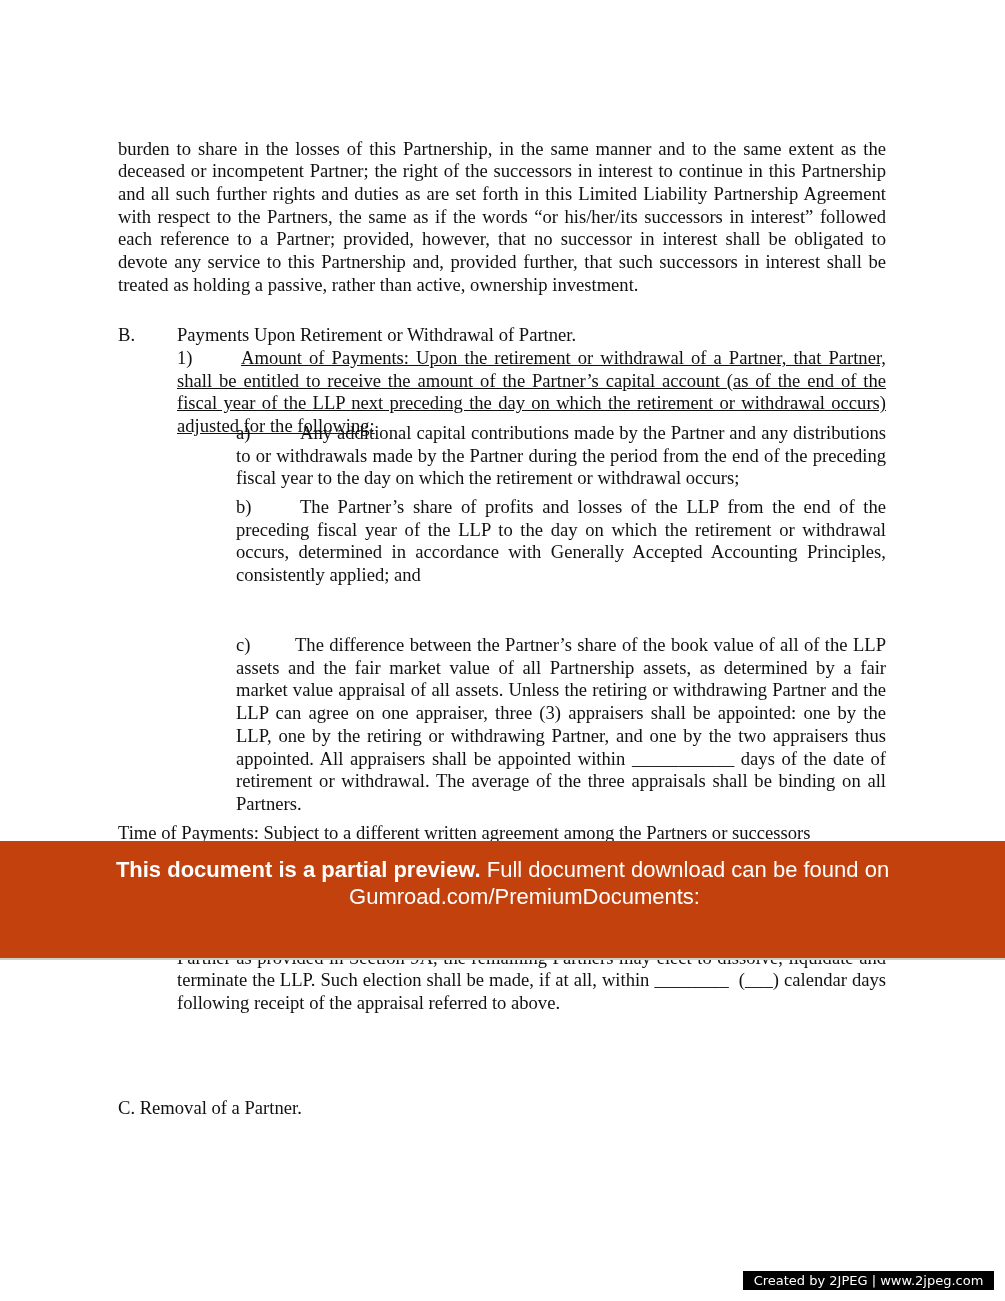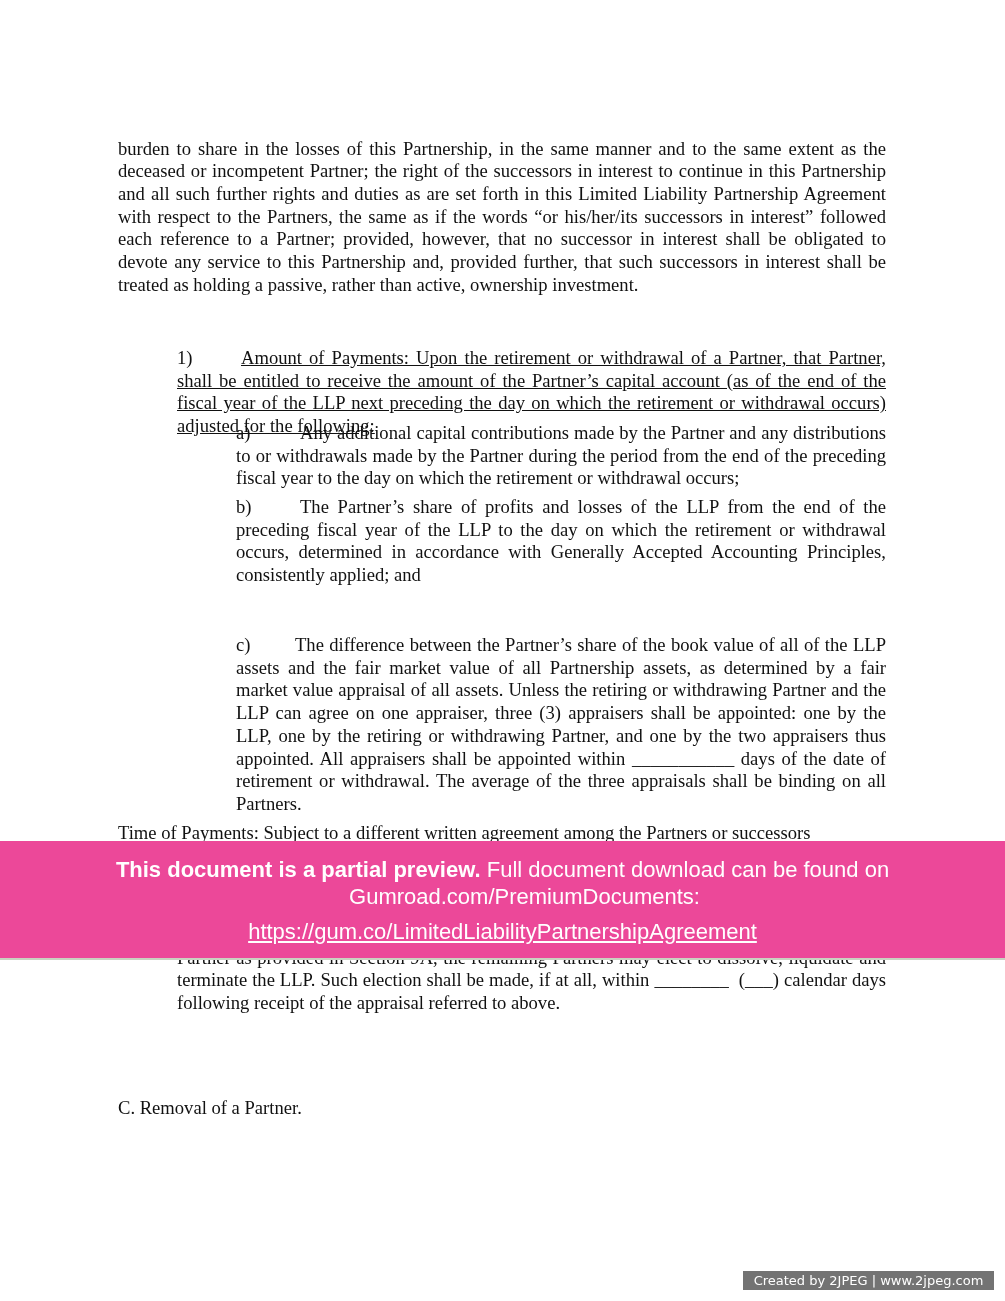--- a/index.html
+++ b/index.html
@@ -44,21 +44,21 @@
     .p-b2 .num { display: inline-block; width: 59px; }
     .sec-c-head { left: 118px; top: 1097px; width: 768px; text-align: center; }
     .blank { white-space: pre; }
 
     .banner {
       position: absolute;
       left: 0;
       top: 841px;
       width: 1005px;
       height: 117px;
-      background: #ec4899;
+      background: #c2410c;
       border-bottom: 2px solid #c9d2c0;
       color: #ffffff;
       font-family: "Liberation Sans", "DejaVu Sans", sans-serif;
       text-align: center;
     }
     .banner .line1 {
       position: absolute;
       left: 0; right: 0;
       top: 16px;
       font-size: 22px;
@@ -84,36 +84,39 @@
       color: #ffffff;
       text-decoration: underline;
     }
 
     .watermark {
       position: absolute;
       left: 743px;
       top: 1271px;
       width: 251px;
       height: 19px;
-      background: #737373;
+      background: #000000;
       color: #ffffff;
       font-family: "DejaVu Sans", "Liberation Sans", sans-serif;
       font-size: 13px;
       line-height: 19px;
       text-align: center;
       white-space: nowrap;
     }
   </style>
 </head>
 <body>
 
 <div class="page">
 
   <p class="para p-top">burden to share in the losses of this Partnership, in the same manner and to the same extent as the deceased or incompetent Partner; the right of the successors in interest to continue in this Partnership and all such further rights and duties as are set forth in this Limited Liability Partnership Agreement with respect to the Partners, the same as if the words “or his/her/its successors in interest” followed each reference to a Partner; provided, however, that no successor in interest shall be obligated to devote any service to this Partnership and, provided further, that such successors in interest shall be treated as holding a passive, rather than active, ownership investment.</p>
 
+  <div class="para sec-b-head">
+    <span class="label">B.</span><span>Payments Upon Retirement or Withdrawal of Partner.</span>
+  </div>
 
   <div class="para p-b1">
     <span class="num">1)</span><span>Amount of Payments:  Upon the retirement or withdrawal of a Partner, that Partner, shall be entitled to receive the amount of the Partner’s capital account (as of the end of the fiscal year of the LLP next preceding the day on which the retirement or withdrawal occurs) adjusted for the following:</span>
   </div>
 
   <div class="para p-a">
     <span class="num">a)</span><span>Any additional capital contributions made by the Partner and any distributions to or withdrawals made by the Partner during the period from the end of the preceding fiscal year to the day on which the retirement or withdrawal occurs;</span>
   </div>
 
   <div class="para p-b">
@@ -132,20 +135,17 @@
     <span class="blank">________</span><span class="blank">  (___)</span><span> calendar days following receipt of the appraisal referred to above.</span>
   </div>
 
   <div class="para sec-c-head">C.  Removal of a Partner.</div>
 
   <div class="banner">
     <div class="line1">
       <span class="bold">This document is a partial preview.</span><span> Full document download can be found on</span>
     </div>
     <div class="line2">Gumroad.com/PremiumDocuments:</div>
-    <div class="link">
-      <a>https://gum.co/LimitedLiabilityPartnershipAgreement</a>
-    </div>
   </div>
 
   <div class="watermark">Created by 2JPEG | www.2jpeg.com</div>
 
 </div>
 
 </body></html>

